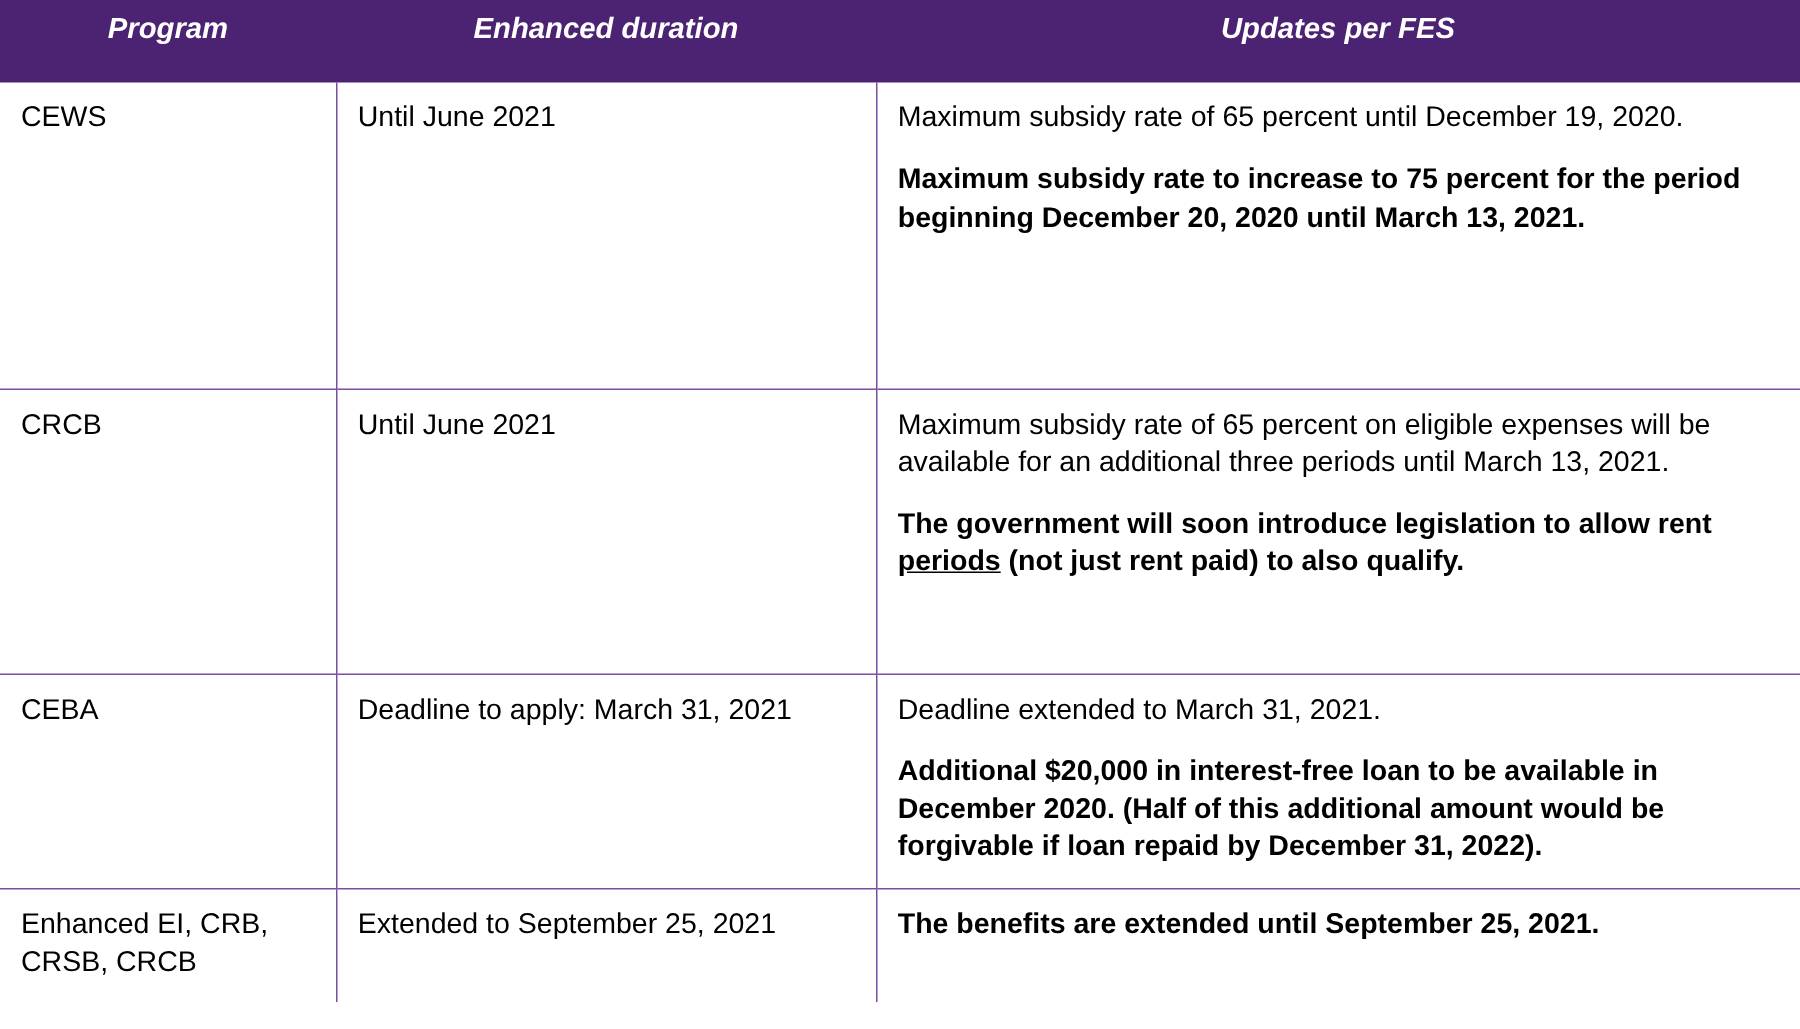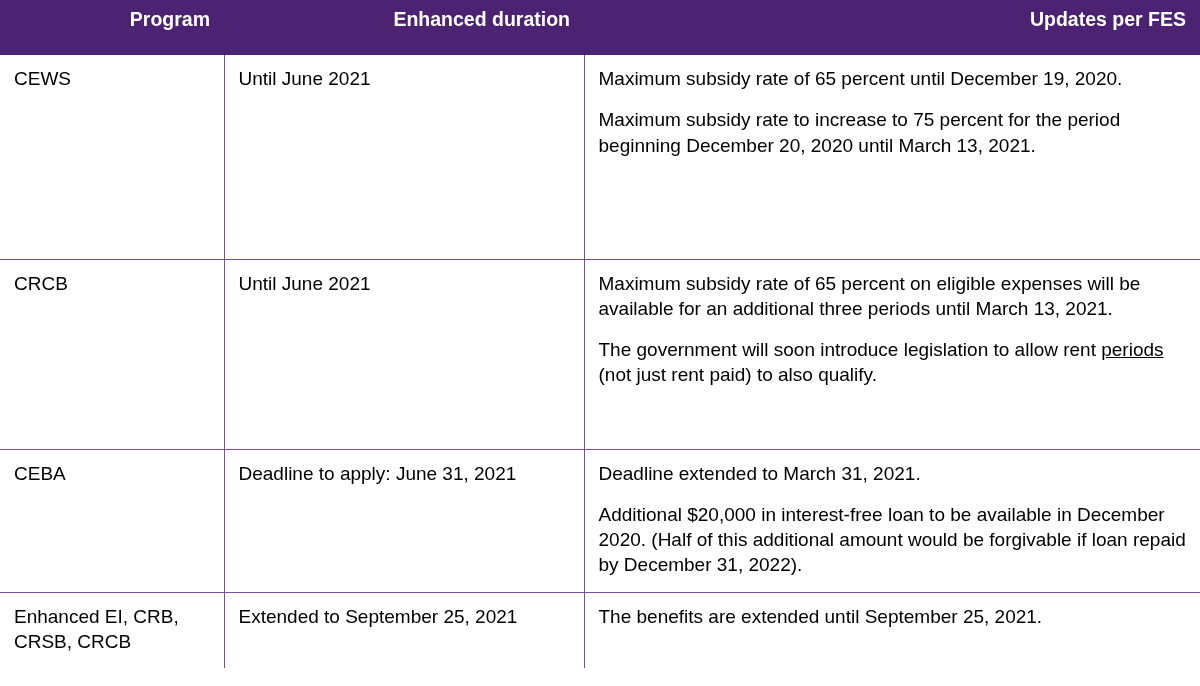--- a/index.html
+++ b/index.html
@@ -20,43 +20,44 @@
   table.fes-table {
     width: 1200px;
     border-collapse: collapse;
     table-layout: fixed;
   }
   table.fes-table thead th {
     background: #4c2273;
     color: #ffffff;
     font-size: 19.5px;
     font-weight: bold;
-    text-align: right;
+    text-align: center;
     padding: 8px 14px 24px 14px;
     height: 42px;
     vertical-align: middle;
     border: none;
+    font-style: italic;
   }
   table.fes-table tbody td {
     border: 1px solid #7b4fa0;
     border-top: none;
     padding: 11px 14px 14px 14px;
     font-size: 19px;
     line-height: 1.33;
     vertical-align: top;
     color: #000000;
   }
   table.fes-table tbody tr td:first-child { border-left: none; }
   table.fes-table tbody tr td:last-child { border-right: none; }
   table.fes-table tbody tr:last-child td { border-bottom: none; }
   col.c1 { width: 224px; }
   col.c2 { width: 360px; }
   col.c3 { width: 616px; }
   .cell-para { margin: 0 0 16px 0; }
-  .cell-para:last-child { margin-bottom: 0; }
+  .cell-para:last-child { margin-bottom: 0; font-weight: bold; }
   .u { text-decoration: underline; }
   tr.r-cews td { height: 204px; }
   tr.r-cers td { height: 190px; }
   tr.r-lockdown td { height: 82px; }
   tr.r-ceba td { height: 138px; }
   tr.r-ei td { height: 72px; }
 </style>
 </head>
 <body>
 
@@ -90,21 +91,21 @@
         <td>Until June 2021</td>
         <td>
           <p class="cell-para">Maximum subsidy rate of 65 percent on eligible expenses will be available for an additional three periods until March 13, 2021.</p>
           <p class="cell-para"><span>The government will soon introduce legislation to allow rent </span><span class="u">periods</span><span> (not just rent paid) to also qualify.</span></p>
         </td>
       </tr>
 
 
       <tr class="r-ceba">
         <td>CEBA</td>
-        <td>Deadline to apply: June 31, 2021</td>
+        <td>Deadline to apply: March 31, 2021</td>
         <td>
           <p class="cell-para">Deadline extended to March 31, 2021.</p>
           <p class="cell-para">Additional $20,000 in interest-free loan to be available in December 2020. (Half of this additional amount would be forgivable if loan repaid by December 31, 2022).</p>
         </td>
       </tr>
 
       <tr class="r-ei">
         <td>Enhanced EI, CRB, CRSB, CRCB</td>
         <td>Extended to September 25, 2021</td>
         <td>

